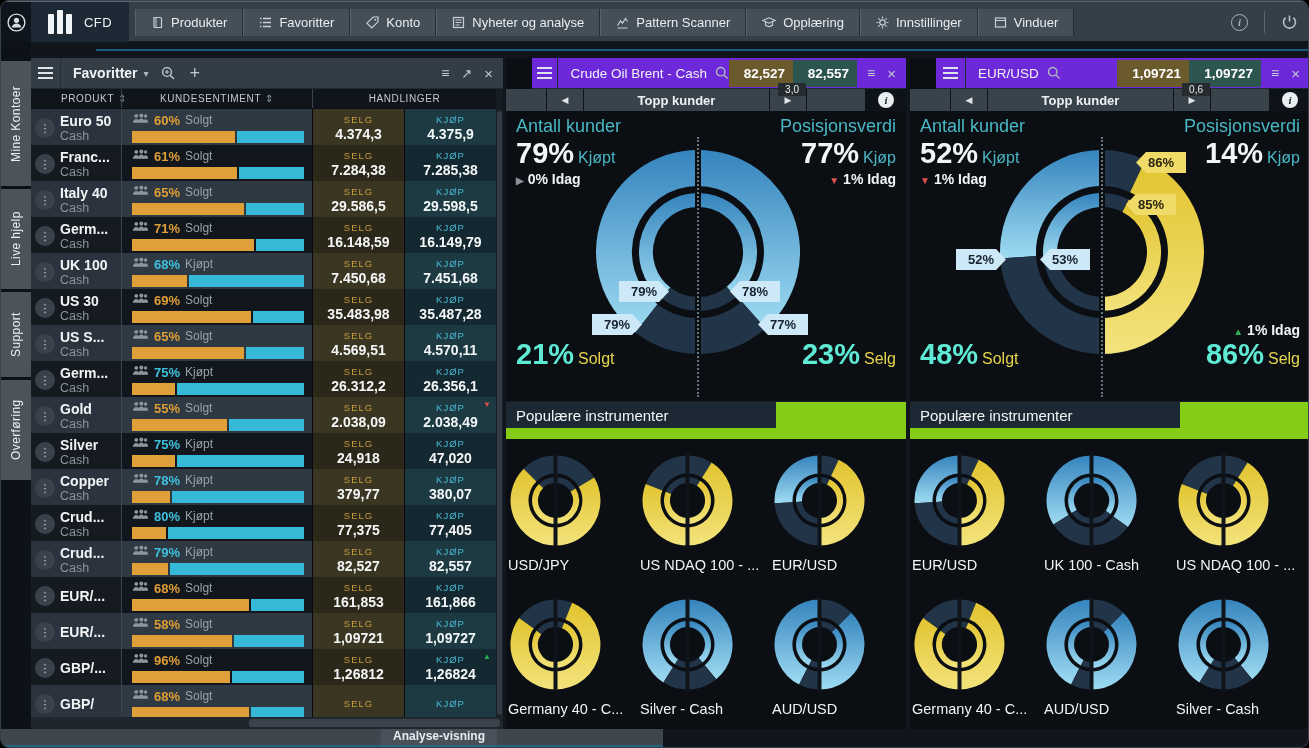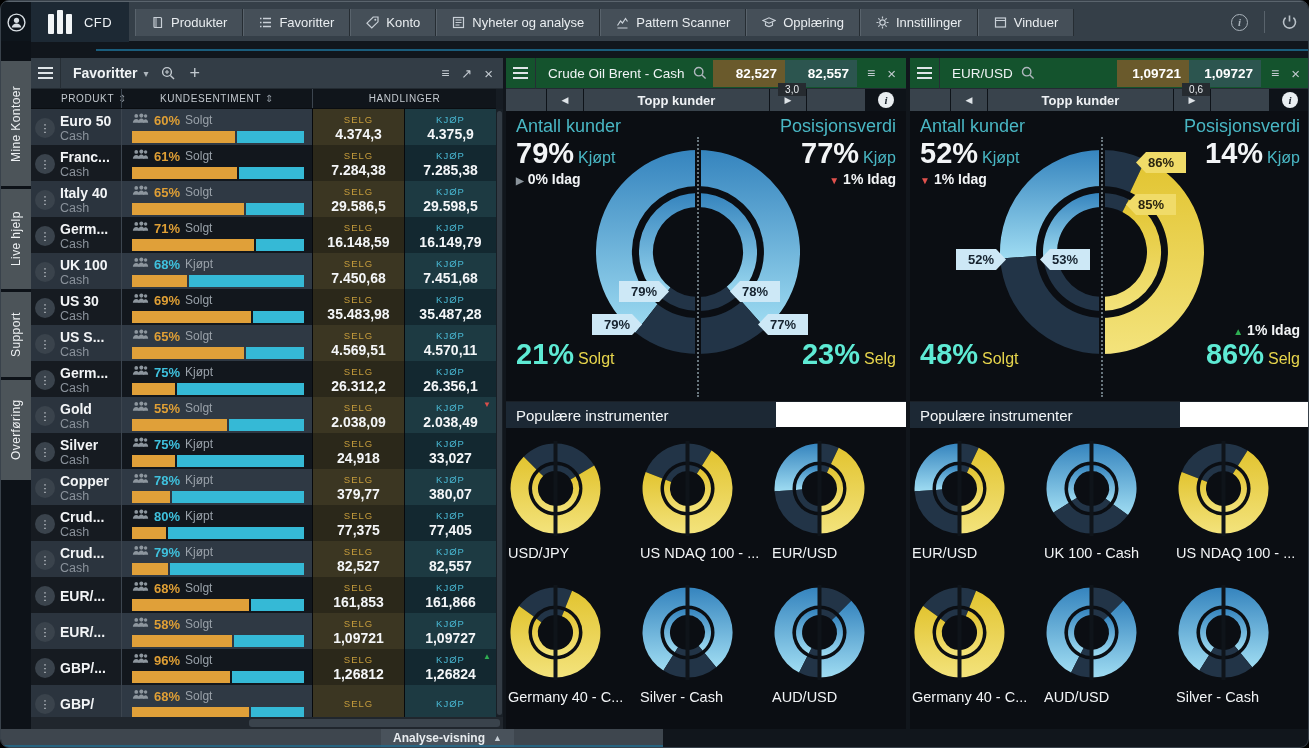--- a/index.html
+++ b/index.html
@@ -63,25 +63,25 @@
   .chg{position:absolute;top:3px;right:5px;font-size:8px;}
   .chg.down{color:#d94f4b;}.chg.up{color:#2fae52;}
   .even .c-name{background:#2b343e}.even .c-sent{background:#2f3944}.even .c-sell{background:#3b3622}.even .c-buy{background:#1d3a42}
   .odd .c-name{background:#161b21}.odd .c-sent{background:#12171d}.odd .c-sell{background:#2b281a}.odd .c-buy{background:#132830}
   .wl-vtrack{position:absolute;top:51px;bottom:12px;right:0;width:7px;background:#181f26;}
   .wl-vthumb{position:absolute;top:2px;bottom:2px;left:1px;right:1px;background:#333c45;border-radius:3px;}
   .wl-hscroll{position:absolute;bottom:0;left:0;right:0;height:12px;background:#20262d;}
   .wl-hthumb{position:absolute;left:218px;right:3px;top:2px;bottom:2px;background:#3a434c;border-radius:3px;cursor:pointer;}
   
   .footer{position:absolute;bottom:0;left:0;width:662px;height:18px;background:#3e464e;}
-  .analyse-btn{position:absolute;left:380px;top:0;height:18px;padding:0 12px;background:#49525b;color:#e8ecef;font-size:12px;font-weight:bold;display:flex;align-items:center;gap:8px;cursor:pointer;}
+  .analyse-btn{position:absolute;left:380px;top:0;height:18px;padding:0 12px;background:#49525b;color:#e8ecef;font-size:12px;font-weight:bold;display:flex;align-items:center;gap:8px;cursor:pointer;flex-direction:column;}
   .analyse-btn .up{font-size:9px;color:#c6ced5;}
   
   .panel{position:absolute;top:57px;bottom:18px;width:400px;background:#0b0e13;overflow:hidden;}
-  .p-header{position:relative;height:31px;background:#14532d;display:flex;align-items:center;border-bottom:1px solid #232b32;}
+  .p-header{position:relative;height:31px;background:#6d28d9;display:flex;align-items:center;border-bottom:1px solid #232b32;margin-left:26px;}
   .p-title{color:#f0f3f5;font-size:13.5px;margin-left:12px;white-space:nowrap;}
   .p-header .spacer{flex:1;}
   .px{width:72px;height:27px;margin-top:0;display:flex;align-items:center;justify-content:flex-end;padding-right:8px;color:#fff;font-size:13.5px;font-weight:bold;cursor:pointer;}
   .px-sell{background:#6a5a2c;}
   .px-buy{background:#2c554f;}
   .spread{position:absolute;top:25px;right:100px;background:#262b30;color:#e8ecef;font-size:10px;padding:1px 7px;z-index:5;}
   .p-nav{position:relative;height:22px;background:#0e1319;display:flex;gap:1px;align-items:stretch;}
   .p-nav .stub{width:40px;background:#39434c;}
   .p-nav .stub2{width:58px;background:#39434c;}
   .p-nav .arr{width:36px;background:#39434c;color:#dfe4e8;font-size:9px;display:flex;align-items:center;justify-content:center;cursor:pointer;}
@@ -100,21 +100,21 @@
   .c-change .tri{font-size:10px;margin-right:4px;}
   .c-bl{position:absolute;left:10px;bottom:30px;z-index:3;}
   .c-br{position:absolute;right:10px;bottom:30px;text-align:right;z-index:3;}
   .c-ypct{color:#5eead4;font-size:29px;font-weight:bold;}
   .c-yword{color:#e7d54c;font-size:16px;margin-left:4px;}
   .callout{position:absolute;height:21px;line-height:21px;padding:0 12px;font-size:13px;font-weight:bold;z-index:4;white-space:nowrap;}
   .callout.blue{background:#cde8f6;color:#16232f;}
   .callout.yellow{background:#f0db68;color:#2a2510;}
   .pt-right{clip-path:polygon(0 0,80% 0,100% 50%,80% 100%,0 100%);}
   .pt-left{clip-path:polygon(20% 0,100% 0,100% 100%,20% 100%,0 50%);}
-  .p-pop-header{position:relative;height:26px;background:#ffffff;border-top:1px solid #1a2027;}
+  .p-pop-header{position:relative;height:38px;background:#84cc16;border-top:1px solid #1a2027;}
   .p-pop-inner{position:absolute;left:0;top:0;width:270px;height:26px;background:#1c2834;color:#f2f5f7;font-size:15px;display:flex;align-items:center;padding-left:10px;}
   .p-grid{display:grid;grid-template-columns:repeat(3,1fr);padding:14px 2px 0;row-gap:24px;}
   .pop-item{display:flex;flex-direction:column;align-items:flex-start;cursor:pointer;}
   .pop-label{margin-top:9px;color:#f2f4f6;font-size:14.5px;white-space:nowrap;}
 </style>
 </head>
 <body>
 
 <svg width="0" height="0" style="position:absolute" aria-hidden="true">
   <defs>
@@ -588,21 +588,21 @@
               <span class="b-or" style="width:25%"></span>
               <span class="b-cy"></span>
             </div>
           </div>
           <div class="c-sell">
             <span class="plabel">SELG</span>
             <span class="pval">24,918</span>
           </div>
           <div class="c-buy">
             <span class="plabel">KJØP</span>
-            <span class="pval">33,027</span>
+            <span class="pval">47,020</span>
           </div>
         </div>
         <div class="wrow even">
           <div class="c-name">
             <span class="dotbtn">⋮</span>
             <span class="pname">Copper</span>
             <span class="psub">Cash</span>
           </div>
           <div class="c-sent">
             <div class="sline">

